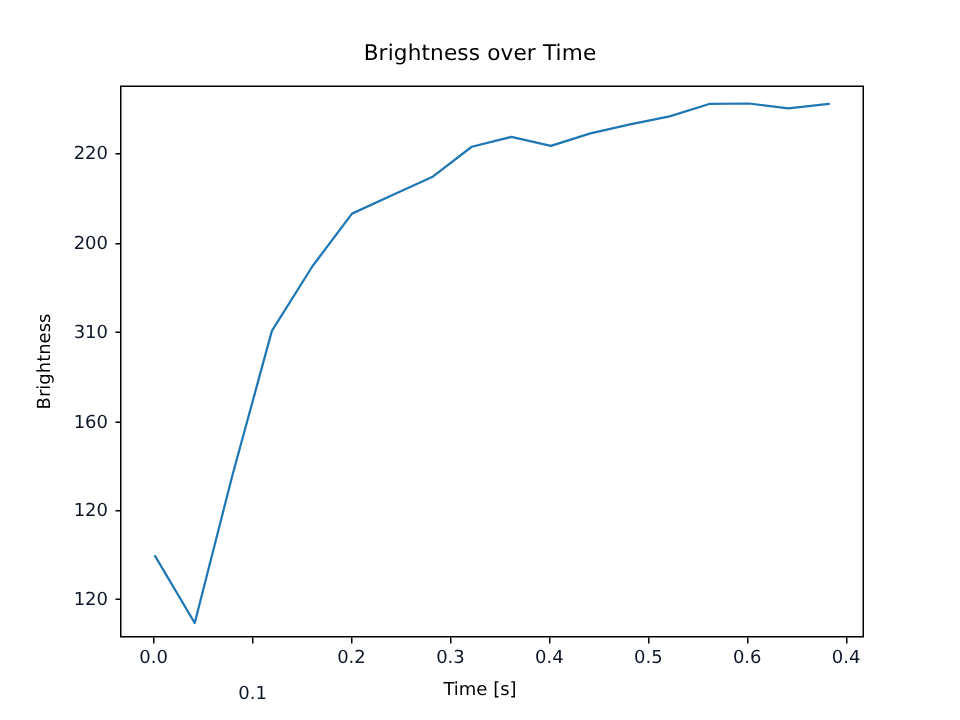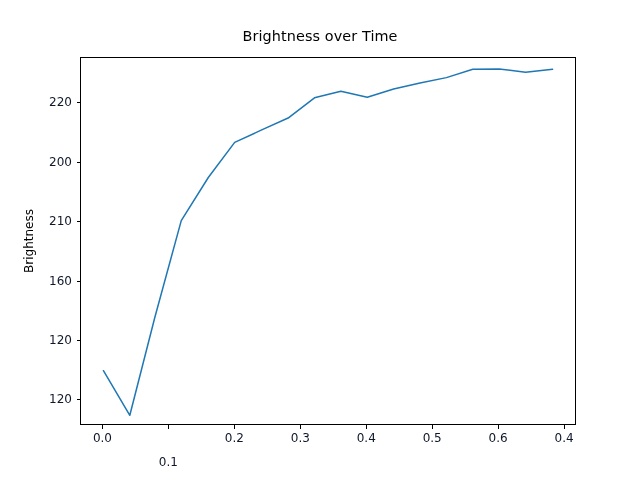--- a/index.html
+++ b/index.html
@@ -114,21 +114,21 @@
   </div>
 
   <div id="ticks-layer">
       <div class="tick-mark ytick-mark" style="top: 399.44px;"></div>
       <div class="tick-label ytick-label" style="top: 399.44px; left: 30px; width: 42px;">120</div>
       <div class="tick-mark ytick-mark" style="top: 339.99px;"></div>
       <div class="tick-label ytick-label" style="top: 339.99px; left: 30px; width: 42px;">120</div>
       <div class="tick-mark ytick-mark" style="top: 280.53px;"></div>
       <div class="tick-label ytick-label" style="top: 280.53px; left: 30px; width: 42px;">160</div>
       <div class="tick-mark ytick-mark" style="top: 221.08px;"></div>
-      <div class="tick-label ytick-label" style="top: 221.08px; left: 30px; width: 42px;">210</div>
+      <div class="tick-label ytick-label" style="top: 221.08px; left: 30px; width: 42px;">310</div>
       <div class="tick-mark ytick-mark" style="top: 161.63px;"></div>
       <div class="tick-label ytick-label" style="top: 161.63px; left: 30px; width: 42px;">200</div>
       <div class="tick-mark ytick-mark" style="top: 102.18px;"></div>
       <div class="tick-label ytick-label" style="top: 102.18px; left: 30px; width: 42px;">220</div>
       <div class="tick-mark xtick-mark" style="left: 102.43px;"></div>
       <div class="tick-label xtick-label" style="left: 102.43px; top: 431px; width: 40px; margin-left: -20px; transform: none;">0.0</div>
       <div class="tick-mark xtick-mark" style="left: 168.38px;"></div>
       <div class="tick-label xtick-label" style="left: 168.38px; top: 431px; width: 40px; margin-left: -20px; transform: none; margin-top: 24px;">0.1</div>
       <div class="tick-mark xtick-mark" style="left: 234.34px;"></div>
       <div class="tick-label xtick-label" style="left: 234.34px; top: 431px; width: 40px; margin-left: -20px; transform: none;">0.2</div>
@@ -137,14 +137,15 @@
       <div class="tick-mark xtick-mark" style="left: 366.26px;"></div>
       <div class="tick-label xtick-label" style="left: 366.26px; top: 431px; width: 40px; margin-left: -20px; transform: none;">0.4</div>
       <div class="tick-mark xtick-mark" style="left: 432.21px;"></div>
       <div class="tick-label xtick-label" style="left: 432.21px; top: 431px; width: 40px; margin-left: -20px; transform: none;">0.5</div>
       <div class="tick-mark xtick-mark" style="left: 498.17px;"></div>
       <div class="tick-label xtick-label" style="left: 498.17px; top: 431px; width: 40px; margin-left: -20px; transform: none;">0.6</div>
       <div class="tick-mark xtick-mark" style="left: 564.13px;"></div>
       <div class="tick-label xtick-label" style="left: 564.13px; top: 431px; width: 40px; margin-left: -20px; transform: none;">0.4</div>
     </div>
 
+  <div id="xlabel">Time [s]</div>
 
 </div>
 
 </body></html>

